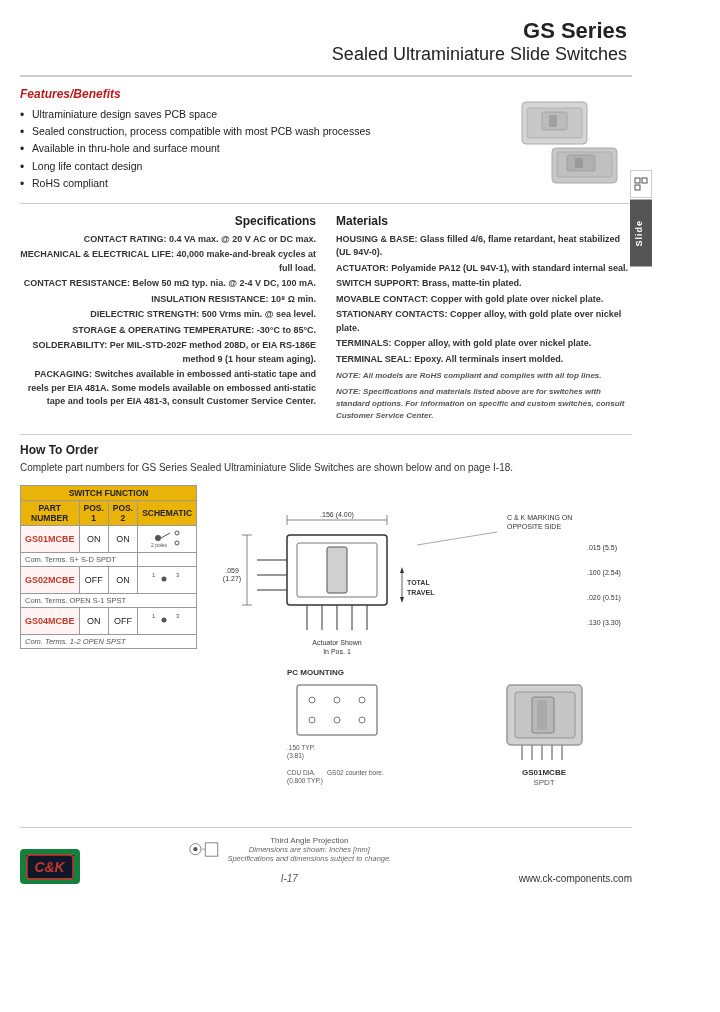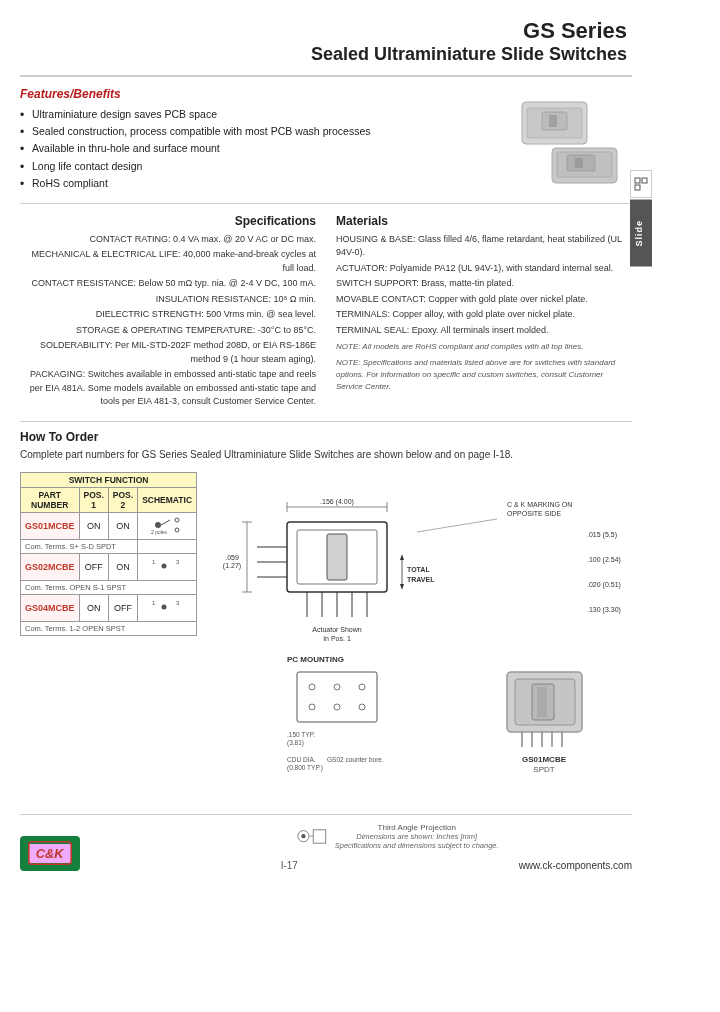--- a/index.html
+++ b/index.html
@@ -27,21 +27,21 @@
       padding-right: 5px;
     }
     .header-title-main {
       font-size: 22px;
       font-weight: bold;
       color: #222;
       display: block;
     }
     .header-title-sub {
       font-size: 18px;
-      font-weight: bold;
+      font-weight: normal;
       color: #222;
       display: block;
     }
 
     
     .top-section {
       display: flex;
       border-top: 2px solid #ccc;
       border-bottom: 1px solid #ccc;
       padding: 10px 0 10px 0;
@@ -126,20 +126,21 @@
       font-weight: bold;
       font-size: 12px;
       margin-bottom: 5px;
       color: #222;
     }
 
     .specs-text {
       font-size: 9px;
       line-height: 1.5;
       color: #333;
+      font-weight: bold;
     }
 
     .specs-text p {
       margin-bottom: 2px;
     }
 
     .note-text {
       font-size: 8px;
       color: #555;
       font-style: italic;
@@ -173,21 +174,21 @@
       width: 100%;
       border-collapse: collapse;
       font-size: 9px;
     }
     .part-table th, .part-table td {
       border: 1px solid #999;
       padding: 2px 4px;
       text-align: center;
     }
     .part-table th {
-      background: #fef9c3;
+      background: #eab308;
       font-size: 8.5px;
     }
     .part-table td.part-num {
       color: #c0392b;
       font-weight: bold;
       background: #fff3f3;
       text-align: left;
       font-size: 9px;
     }
     .part-table td.conn-term {
@@ -214,37 +215,38 @@
     }
 
     .logo-area {
       display: flex;
       align-items: center;
     }
 
     .ck-logo {
       width: 60px;
       height: 35px;
-      background: #f0abfc;
-      border: 8px solid #15803d;
+      background: #0f172a;
+      border: 6px solid #15803d;
       border-radius: 4px;
       display: flex;
       align-items: center;
       justify-content: center;
       font-weight: bold;
       font-size: 16px;
       color: #c0392b;
       font-style: italic;
     }
 
     .page-num {
       font-size: 10px;
       color: #555;
       text-align: center;
       flex: 1;
+      font-style: italic;
     }
 
     .website {
       font-size: 10px;
       color: #333;
       text-align: right;
       padding-left: 20px;
     }
 
     
@@ -372,20 +374,21 @@
       </div>
     </div>
 
     <div class="materials-col">
       <div class="section-heading">Materials</div>
       <div class="specs-text">
         <p>HOUSING &amp; BASE: Glass filled 4/6, flame retardant, heat stabilized (UL 94V-0).</p>
         <p>ACTUATOR: Polyamide PA12 (UL 94V-1), with standard internal seal.</p>
         <p>SWITCH SUPPORT: Brass, matte-tin plated.</p>
         <p>MOVABLE CONTACT: Copper with gold plate over nickel plate.</p>
+        <p>STATIONARY CONTACTS: Copper alloy, with gold plate over nickel plate.</p>
         <p>TERMINALS: Copper alloy, with gold plate over nickel plate.</p>
         <p>TERMINAL SEAL: Epoxy. All terminals insert molded.</p>
         <p class="note-text">NOTE: All models are RoHS compliant and complies with all top lines.</p>
         <p class="note-text">NOTE: Specifications and materials listed above are for switches with standard options. For information on specific and custom switches, consult Customer Service Center.</p>
       </div>
     </div>
   </div>
 
   <hr class="divider">
 
@@ -449,21 +452,21 @@
             <td>OFF</td>
             <td>
               <svg width="35" height="20" viewBox="0 0 35 20">
                 <text x="2" y="8" font-size="6" fill="#555">1</text>
                 <circle cx="14" cy="10" r="2.5" fill="#555"></circle>
                 <text x="26" y="8" font-size="6" fill="#555">3</text>
               </svg>
             </td>
           </tr>
           <tr>
-            <td class="conn-term" colspan="4" style="text-align:left; font-size:7.5px;">Com. Terms. 1-2  OPEN  SPST</td>
+            <td class="conn-term" colspan="4" style="text-align:left; font-size:7.5px;font-style:italic;">Com. Terms. 1-2  OPEN  SPST</td>
           </tr>
         </tbody>
       </table>
     </div>
 
     <div class="diagram-area">
       <svg width="460" height="320" viewBox="0 0 460 320">
 
         <rect x="80" y="50" width="100" height="70" rx="3" fill="none" stroke="#333" stroke-width="1.5"></rect>
         <rect x="90" y="58" width="80" height="54" rx="2" fill="none" stroke="#555" stroke-width="0.8"></rect>
@@ -547,21 +550,21 @@
     <div class="logo-area">
       <div class="ck-logo">
         <svg width="55" height="30" viewBox="0 0 55 30">
           <rect x="1" y="1" width="53" height="28" rx="4" fill="none" stroke="#c0392b" stroke-width="2"></rect>
           <text x="27" y="21" font-size="16" fill="#c0392b" font-weight="bold" font-style="italic" text-anchor="middle" font-family="Arial">C&amp;K</text>
         </svg>
       </div>
     </div>
 
     <div style="flex:1; text-align:center;">
-      <div style="display:flex; align-items:center; justify-content:flex-end; gap:10px;">
+      <div style="display:flex; align-items:center; justify-content:center; gap:10px;">
 
         <div class="projection-box">
           <svg class="projection-symbol" viewBox="0 0 50 35" width="50" height="35">
             <circle cx="12" cy="17" r="8" fill="none" stroke="#555" stroke-width="1"></circle>
             <circle cx="12" cy="17" r="3" fill="#555"></circle>
             <rect x="26" y="8" width="18" height="19" fill="none" stroke="#555" stroke-width="1"></rect>
             <line x1="21" y1="17" x2="26" y2="17" stroke="#555" stroke-width="0.8"></line>
           </svg>
           <div>
             <div class="projection-text">Third Angle Projection</div>

